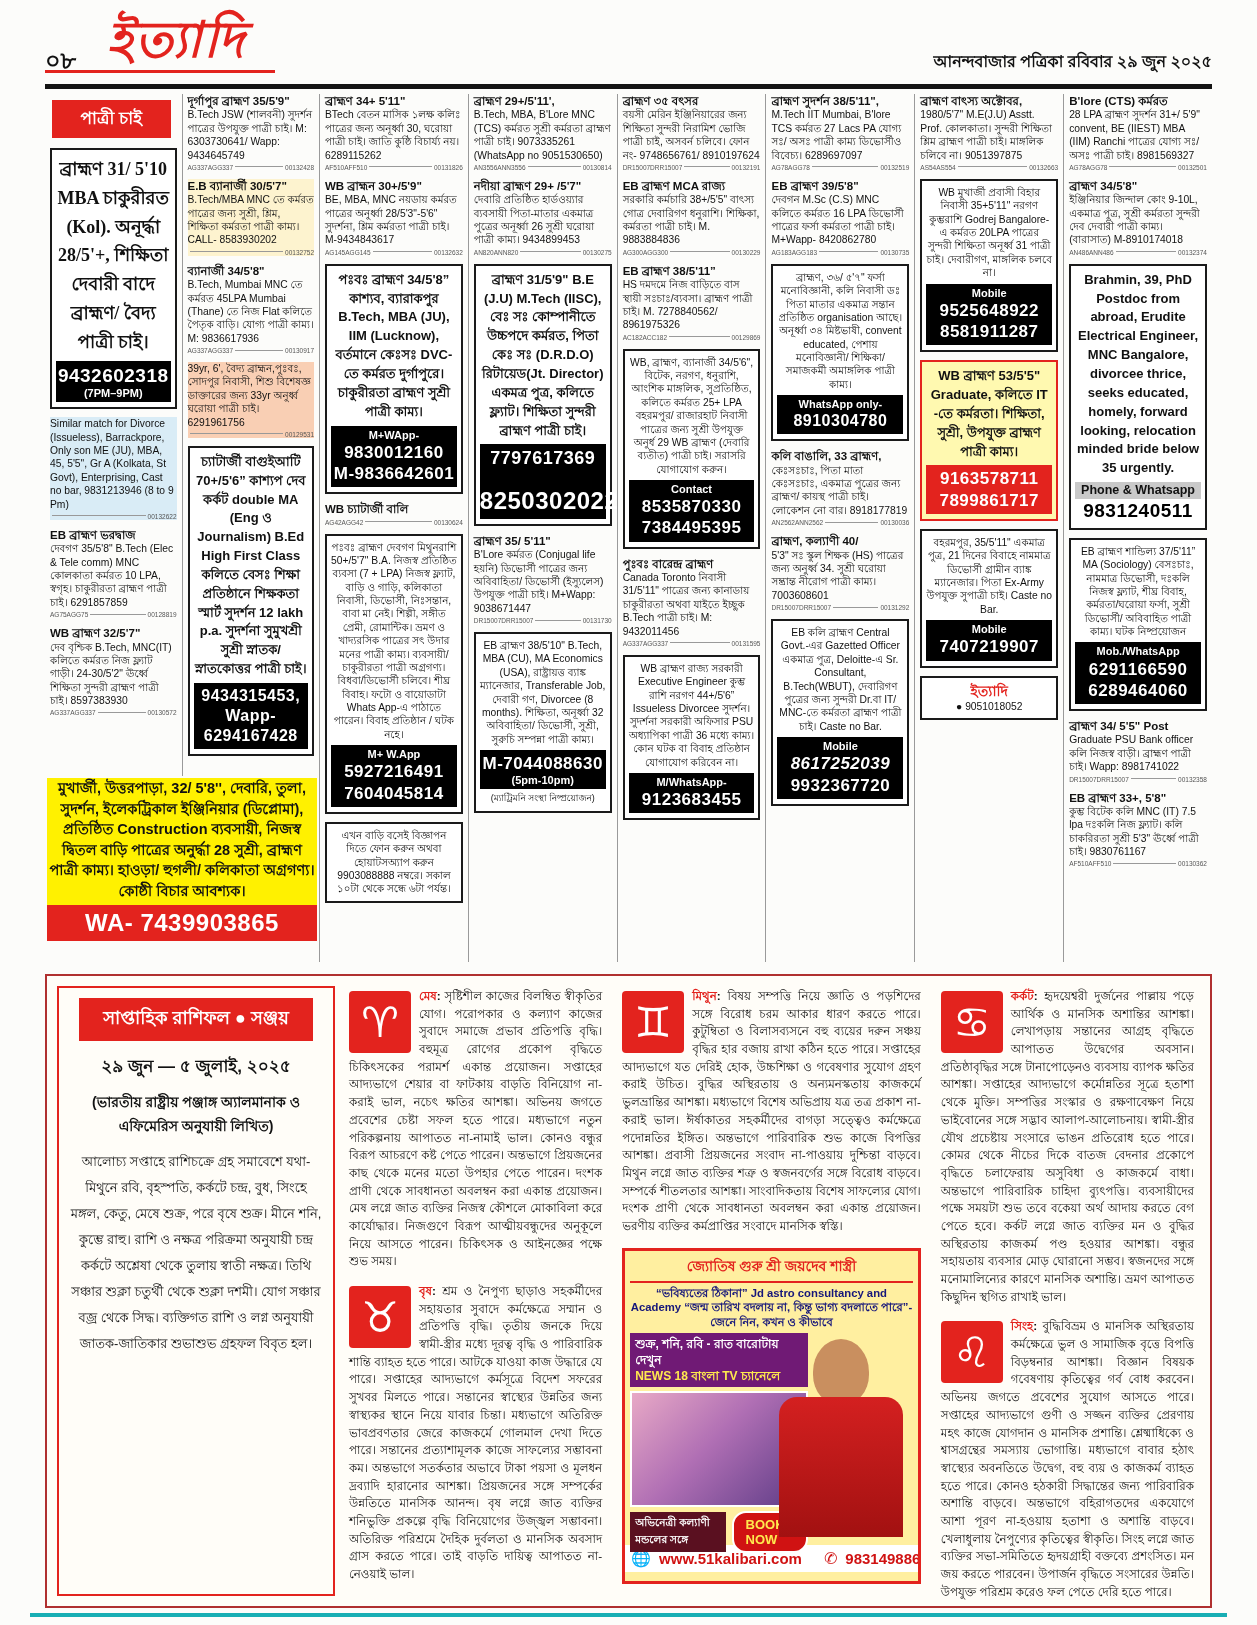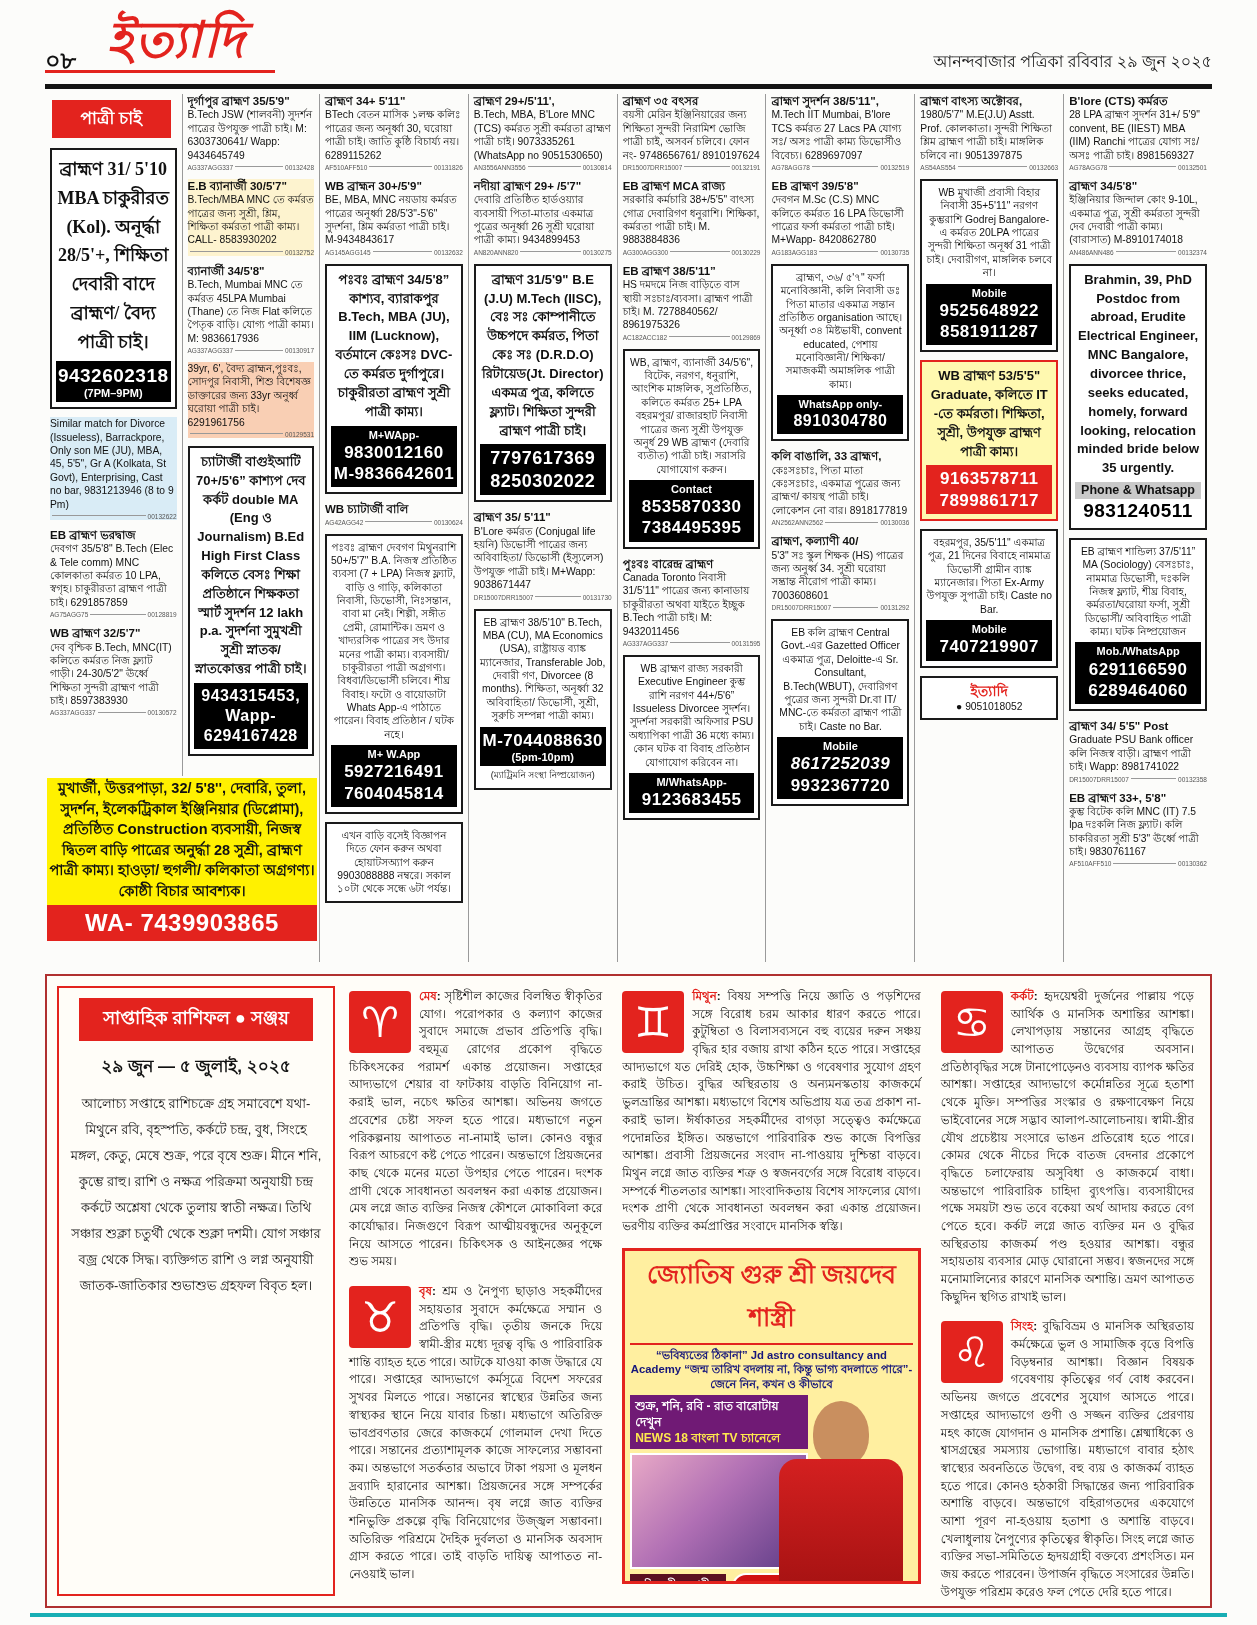--- a/index.html
+++ b/index.html
@@ -4,21 +4,21 @@
 <style>
   html,body{margin:0;padding:0;}
   body{width:1257px;height:1625px;position:relative;background:#fcfcfa;color:#111;
        font-family:"Liberation Sans","DejaVu Sans",sans-serif;overflow:hidden;}
   
   .header{position:absolute;left:45px;right:45px;top:8px;height:74px;}
   .page-num{position:absolute;left:0;bottom:0;font-size:24px;font-weight:bold;}
   .brand-logo{position:absolute;left:62px;top:-6px;color:#e3231e;font-size:50px;font-weight:bold;
               font-style:italic;letter-spacing:2px;}
   .logo-underline{position:absolute;left:0;top:62px;width:230px;height:3px;background:#e3231e;}
-  .masthead{position:absolute;right:0;bottom:6px;font-size:16px;font-weight:normal;}
+  .masthead{position:absolute;right:0;bottom:6px;font-size:16px;font-weight:bold;}
   .header-rule{position:absolute;left:45px;right:45px;top:84px;height:5px;background:#141414;}
   
   .classifieds{position:absolute;left:45px;right:45px;top:94px;height:868px;display:flex;}
   .colwrap{width:274px;flex:none;display:flex;flex-direction:column;overflow:hidden;}
   .subcols{display:flex;height:682px;overflow:hidden;}
   .col{flex:1;padding:0 5px;overflow:hidden;}
   .col+.col{border-left:1px solid #9a9a9a;}
   .colwrap+.col{border-left:1px solid #9a9a9a;}
   .colspan{flex:none;padding:2px 2px 0 2px;}
   .section-header{background:#e3231e;color:#fff;text-align:center;font-weight:bold;font-size:17px;
@@ -56,21 +56,21 @@
   .r-intro{font-size:13px;line-height:2.0;text-align:center;}
   .r-col{flex:1;padding:6px 10px;overflow:hidden;}
   .r-colC{flex:1.18;}
   .sign{margin-bottom:12px;font-size:11.8px;line-height:1.5;text-align:justify;}
   .sign-icon{float:left;width:62px;height:62px;background:#e3231e;color:#fff;border-radius:4px;
              display:flex;align-items:center;justify-content:center;font-size:42px;margin:3px 8px 3px 0;}
   .sign-name{color:#e3231e;font-weight:bold;}
   
   .astro{border:3px solid #e3231e;background:#ffefa0;margin-top:4px;position:relative;
          padding:4px 5px 0;box-sizing:border-box;height:336px;overflow:hidden;}
-  .astro-title{color:#e3231e;font-weight:bold;font-size:25px;text-align:center;
+  .astro-title{color:#e3231e;font-weight:bold;font-size:14px;text-align:center;
                border-bottom:2px solid #e3231e;padding-bottom:2px;}
   .astro-sub{color:#16167a;font-weight:bold;font-size:11.3px;text-align:center;line-height:1.3;margin:3px 0;}
   .astro-main{position:relative;height:208px;}
   .astro-left{width:63%;}
   .astro-tv{background:#701a75;color:#fff;font-weight:bold;font-size:12px;padding:3px 5px;line-height:1.35;}
   .astro-tv .tv2{color:#ffe94e;}
   .astro-photo{height:112px;margin-top:4px;border:2px solid #fff;
      background:linear-gradient(135deg,#e8a9c6 0%,#b06fb4 45%,#5d3b86 100%);}
   .astro-caprow{display:flex;align-items:center;gap:6px;margin-top:4px;}
   .astro-caption{background:#5a1020;color:#fff;font-size:10.5px;font-weight:bold;padding:3px 5px;}
@@ -254,21 +254,21 @@
         <div class="ad-code">
           <span class="code-l">AN820ANN820</span>
           <span class="code-m"></span>
           <span class="code-r">00130275</span>
         </div>
       </div>
       <div class="ad ad--boxed ad--center ad--big">
         <div class="ad-body">ব্রাহ্মণ 31/5'9" B.E (J.U) M.Tech (IISC), বেঃ সঃ কোম্পানীতে উচ্চপদে কর্মরত, পিতা কেঃ সঃ (D.R.D.O) রিটায়েড(Jt. Director) একমত্র পুত্র, কলিতে ফ্ল্যাট। শিক্ষিতা সুন্দরী ব্রাহ্মণ পাত্রী চাই।</div>
         <div class="band band--black">
           <div class="band-line" style="font-size: 18px;">7797617369</div>
-          <div class="band-line" style="font-size: 18px;">8250302022</div>
+          <div class="band-line" style="font-size: 24px; margin-top: 16px;">8250302022</div>
         </div>
       </div>
       <div class="ad">
         <div class="ad-title">ব্রাহ্মণ 35/ 5'11"</div>
         <div class="ad-body">B'Lore কর্মরত (Conjugal life হয়নি) ডিভোর্সী পাত্রের জন্য অবিবাহিতা/ ডিভোর্সী (ইস্যুলেস) উপযুক্ত পাত্রী চাই। M+Wapp: 9038671447</div>
         <div class="ad-code">
           <span class="code-l">DR15007DRR15007</span>
           <span class="code-m"></span>
           <span class="code-r">00131730</span>
         </div>
@@ -478,20 +478,21 @@
         </div>
       </div>
     </div>
 </div>
 
 <div class="rashifal">
   <div class="r-colA">
     <div class="r-box">
       <div class="r-title">সাপ্তাহিক রাশিফল ● সঞ্জয়</div>
       <div class="r-date">২৯ জুন — ৫ জুলাই, ২০২৫</div>
+      <div class="r-note">(ভারতীয় রাষ্ট্রীয় পঞ্জাঙ্গ অ্যালমানাক ও এফিমেরিস অনুযায়ী লিখিত)</div>
       <div class="r-intro">আলোচ্য সপ্তাহে রাশিচক্রে গ্রহ সমাবেশে যথা-মিথুনে রবি, বৃহস্পতি, কর্কটে চন্দ্র, বুধ, সিংহে মঙ্গল, কেতু, মেষে শুক্র, পরে বৃষে শুক্র। মীনে শনি, কুম্ভে রাহু। রাশি ও নক্ষত্র পরিক্রমা অনুযায়ী চন্দ্র কর্কটে অশ্লেষা থেকে তুলায় স্বাতী নক্ষত্র। তিথি সঞ্চার শুক্লা চতুর্থী থেকে শুক্লা দশমী। যোগ সঞ্চার বজ্র থেকে সিদ্ধ। ব্যক্তিগত রাশি ও লগ্ন অনুযায়ী জাতক-জাতিকার শুভাশুভ গ্রহফল বিবৃত হল।</div>
     </div>
   </div>
 
   <div class="r-col">
     <div class="sign">
       <div class="sign-icon">
           <span>♈</span>
         </div>
       <span class="sign-name">মেষ</span><b>: </b><span>সৃষ্টিশীল কাজের বিলম্বিত স্বীকৃতির যোগ। পরোপকার ও কল্যাণ কাজের সুবাদে সমাজে প্রভাব প্রতিপত্তি বৃদ্ধি। বহুমূত্র রোগের প্রকোপ বৃদ্ধিতে চিকিৎসকের পরামর্শ একান্ত প্রয়োজন। সপ্তাহের আদ্যভাগে শেয়ার বা ফাটকায় বাড়তি বিনিয়োগ না-করাই ভাল, নচেৎ ক্ষতির আশঙ্কা। অভিনয় জগতে প্রবেশের চেষ্টা সফল হতে পারে। মধ্যভাগে নতুন পরিকল্পনায় আপাতত না-নামাই ভাল। কোনও বন্ধুর বিরূপ আচরণে কষ্ট পেতে পারেন। অন্তভাগে প্রিয়জনের কাছ থেকে মনের মতো উপহার পেতে পারেন। দংশক প্রাণী থেকে সাবধানতা অবলম্বন করা একান্ত প্রয়োজন। মেষ লগ্নে জাত ব্যক্তির নিজস্ব কৌশলে মোকাবিলা করে কার্যোদ্ধার। নিজগুণে বিরূপ আত্মীয়বন্ধুদের অনুকূলে নিয়ে আসতে পারেন। চিকিৎসক ও আইনজ্ঞের পক্ষে শুভ সময়।</span>

